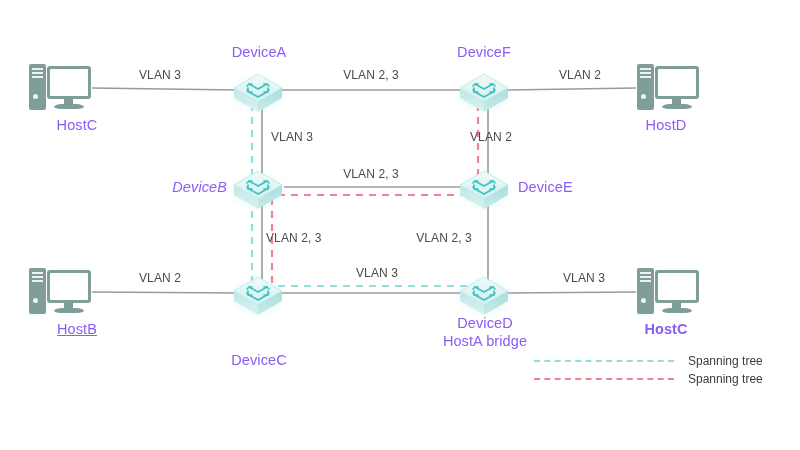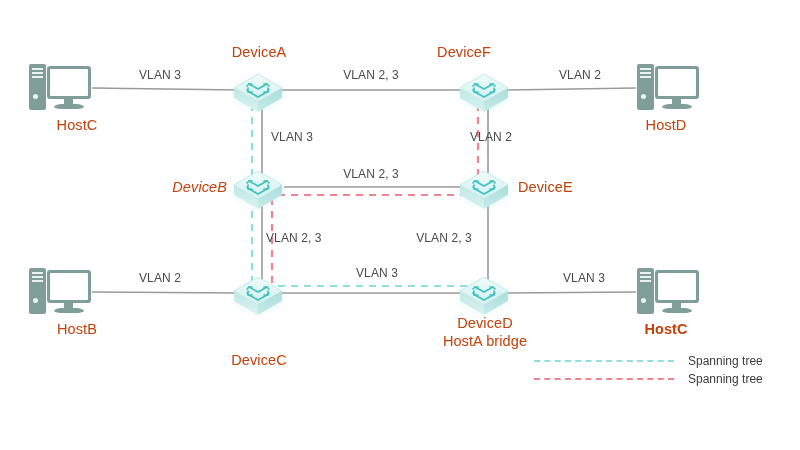--- a/index.html
+++ b/index.html
@@ -38,21 +38,21 @@
   .host .neck{
     position:absolute;left:35px;top:36px;width:9px;height:7px;background:#7f9e99;
   }
   .host .base{
     position:absolute;left:25px;top:42px;width:30px;height:5px;
     background:#7f9e99;border-radius:40% 40% 50% 50%/90% 90% 60% 60%;
   }
 
   
   .label{
-    position:absolute;font-size:14.5px;color:#c2410c;white-space:nowrap;
+    position:absolute;font-size:14.5px;color:#8b5cf6;white-space:nowrap;
     letter-spacing:.1px;
   }
   .label.c{transform:translateX(-50%);}
   .label.r{transform:translateX(-100%);font-style:italic;}
 
   .vlan{
     position:absolute;font-size:12px;color:#4a4a4a;white-space:nowrap;
     letter-spacing:.1px;
   }
   .vlan.c{transform:translateX(-50%);}
@@ -253,25 +253,25 @@
     <div class="host">
         <div class="tower"></div>
         <div class="screen"></div>
         <div class="neck"></div>
         <div class="base"></div>
       </div>
   </div>
 
   <div class="label c" style="left:77px;top:117px;">HostC</div>
   <div class="label c" style="left:666px;top:117px;">HostD</div>
-  <div class="label c" style="left:77px;top:321px;">HostB</div>
+  <div class="label c" style="left:77px;top:321px;text-decoration:underline;">HostB</div>
   <div class="label c" style="left:666px;top:321px;font-weight:bold;">HostC</div>
 
   <div class="label c" style="left:259px;top:44px;">DeviceA</div>
-  <div class="label c" style="left:464px;top:44px;">DeviceF</div>
+  <div class="label c" style="left:484px;top:44px;">DeviceF</div>
   <div class="label r" style="left:227px;top:179px;">DeviceB</div>
   <div class="label" style="left:518px;top:179px;">DeviceE</div>
   <div class="label c" style="left:259px;top:315px;margin-top:37px;">DeviceC</div>
   <div class="label c" style="left:485px;top:315px;">DeviceD</div>
   <div class="label c" style="left:485px;top:333px;">HostA bridge</div>
 
   <div class="vlan c" style="left:160px;top:68px;">VLAN 3</div>
   <div class="vlan c" style="left:371px;top:68px;">VLAN 2, 3</div>
   <div class="vlan c" style="left:580px;top:68px;">VLAN 2</div>
   <div class="vlan" style="left:271px;top:130px;">VLAN 3</div>

